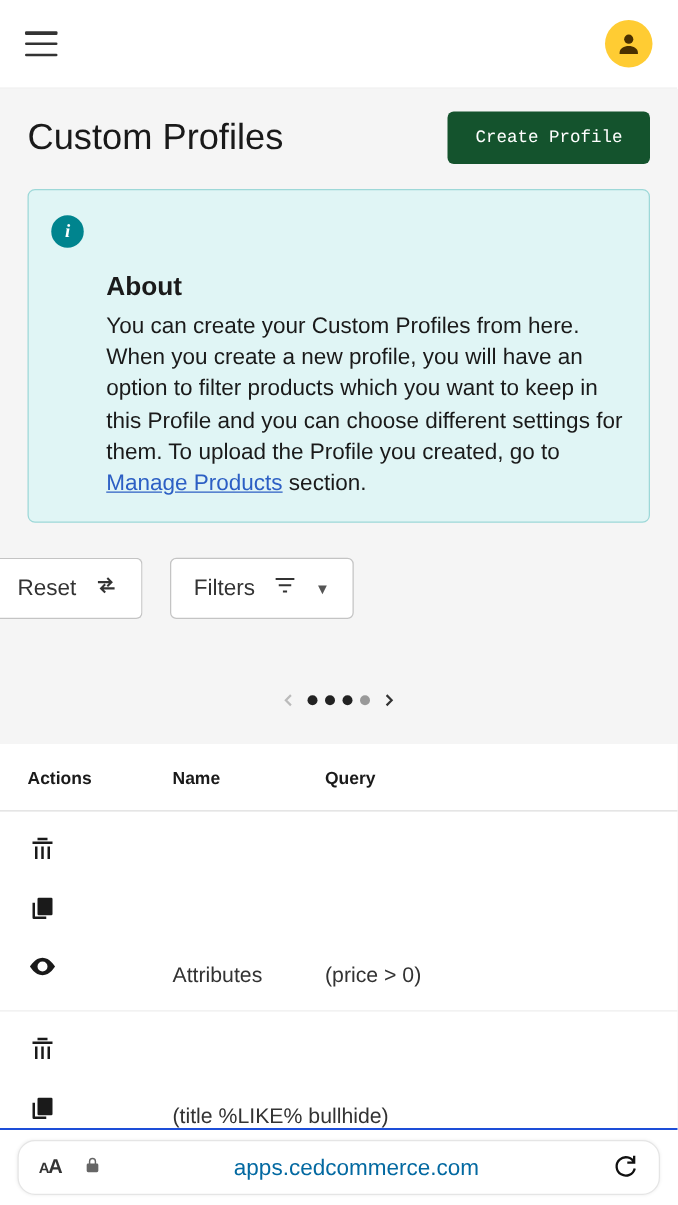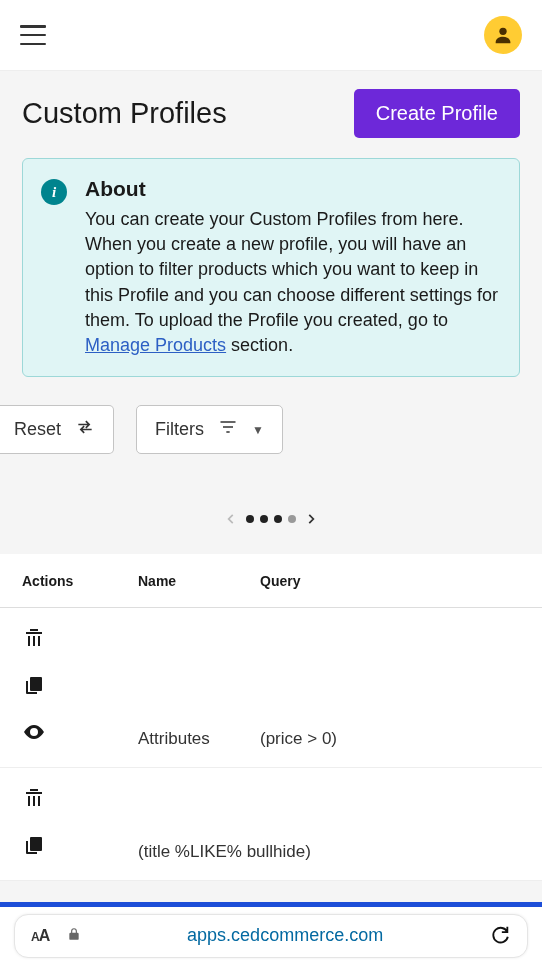--- a/index.html
+++ b/index.html
@@ -5,24 +5,24 @@
 * { margin: 0; padding: 0; box-sizing: border-box; font-family: -apple-system, BlinkMacSystemFont, "Segoe UI", Helvetica, Arial, sans-serif; }
 body { width: 542px; height: 964px; background: #fff; overflow: hidden; position: relative; }
 .top-bar { display: flex; align-items: center; justify-content: space-between; padding: 16px 20px; border-bottom: 1px solid #eee; background: #fff; }
 .hamburger { width: 26px; height: 20px; display: flex; flex-direction: column; justify-content: space-between; cursor: pointer; }
 .hamburger span { height: 2.5px; background: #333; border-radius: 1px; }
 .avatar { width: 38px; height: 38px; border-radius: 50%; background: #ffcc33; display: flex; align-items: center; justify-content: center; }
 .avatar svg { width: 22px; height: 22px; }
 .content { background: #f5f5f5; padding: 18px 22px 0; height: calc(100% - 68px - 62px); overflow-y: auto; }
 .header-row { display: flex; align-items: center; justify-content: space-between; margin-bottom: 20px; }
 .page-title { font-size: 29px; font-weight: 400; color: #1a1a1a; }
-.create-btn { background: #6d28d9; color: #fff; border: none; padding: 13px 22px; font-size: 20px; font-weight: 500; border-radius: 5px; cursor: pointer; }
+.create-btn { background: #14532d; color: #fff; border: none; padding: 13px 22px; font-size: 14px; font-weight: 500; border-radius: 5px; cursor: pointer; font-family: Liberation Mono, monospace; }
 .info-box { background: #e0f5f5; border: 1px solid #9dd8d8; border-radius: 6px; padding: 18px 18px 18px 18px; display: flex; gap: 18px; margin-bottom: 28px; }
 .info-icon { width: 26px; height: 26px; border-radius: 50%; background: #00848e; display: flex; align-items: center; justify-content: center; flex-shrink: 0; margin-top: 2px; color: #fff; font-family: Georgia, serif; font-style: italic; font-weight: bold; font-size: 15px; }
-.info-content { flex: 1; }
+.info-content { flex: 1; margin-top: 48px; }
 .info-title { font-size: 21px; font-weight: 700; color: #1a1a1a; margin-bottom: 6px; }
 .info-text { font-size: 18px; line-height: 1.4; color: #1a1a1a; }
 .info-link { color: #2c5fc4; text-decoration: underline; }
 .controls { display: flex; gap: 22px; margin-bottom: 10px; margin-left: -22px; }
 .reset-btn, .filter-btn { background: #fff; border: 1px solid #c4c4c4; border-radius: 5px; padding: 11px 18px; display: flex; align-items: center; gap: 14px; font-size: 18px; color: #333; cursor: pointer; }
 .reset-btn { border-left: none; border-top-left-radius: 0; border-bottom-left-radius: 0; padding-left: 14px; }
 .icon-box svg { width: 20px; height: 20px; }
 .filter-caret { font-size: 12px; color: #555; }
 .pagination { display: flex; align-items: center; justify-content: center; gap: 8px; padding: 48px 0 28px; }
 .pag-arrow { color: #bbb; font-size: 18px; display: flex; align-items: center; }
@@ -32,21 +32,21 @@
 .pag-dot.dim { background: #999; }
 .table { background: #fff; margin: 0 -22px; border-top: 1px solid transparent; }
 .thead, .trow { display: flex; padding: 18px 22px; }
 .thead { font-weight: 700; font-size: 14px; color: #1a1a1a; border-bottom: 1px solid #ddd; }
 .col-actions { width: 116px; }
 .col-name { width: 122px; }
 .col-query { flex: 1; }
 .trow { border-bottom: 1px solid #eee; align-items: flex-end; font-size: 17px; color: #333; }
 .actions-stack { display: flex; flex-direction: column; gap: 18px; }
 .action-icon svg { width: 24px; height: 24px; color: #1a1a1a; }
-.browser-bar { position: absolute; bottom: 0; left: 0; right: 0; height: 62px; background: #fff; border-top: 5px solid #1d4ed8; display: flex; align-items: center; padding: 0 14px; gap: 10px; }
+.browser-bar { position: absolute; bottom: 0; left: 0; right: 0; height: 62px; background: #fff; border-top: 2px solid #1d4ed8; display: flex; align-items: center; padding: 0 14px; gap: 10px; }
 .addr { flex: 1; background: #fff; border: 1px solid #e5e5e5; border-radius: 14px; box-shadow: 0 0 3px rgba(0,0,0,0.08); height: 44px; display: flex; align-items: center; padding: 0 16px; gap: 18px; }
 .aa { font-size: 16px; font-weight: 600; color: #333; letter-spacing: -1px; }
 .aa small { font-size: 12px; }
 .lock svg { width: 14px; height: 14px; color: #666; }
 .url { font-size: 18px; color: #0369a1; flex: 1; text-align: center; }
 .reload svg { width: 22px; height: 22px; color: #111; }
 </style>
 </head>
 <body>
 

